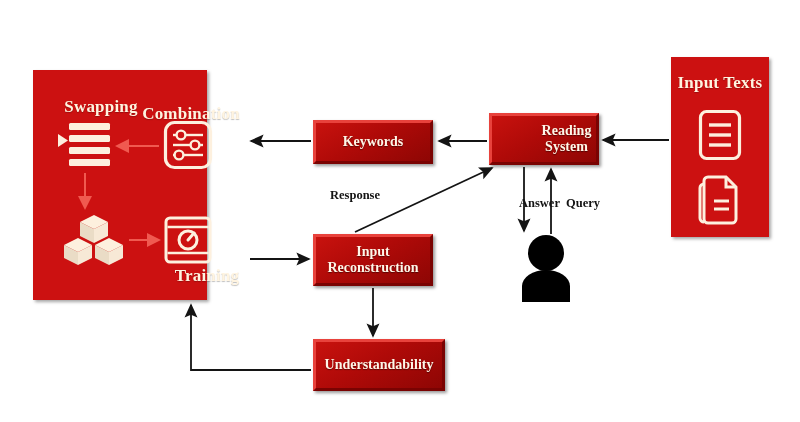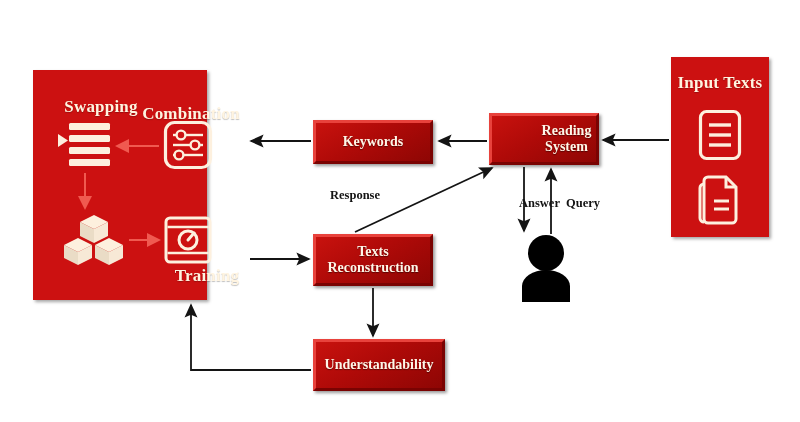--- a/index.html
+++ b/index.html
@@ -218,21 +218,21 @@
 
   <div class="pbox" id="box-keywords">
     <span>Keywords</span>
   </div>
 
   <div class="pbox" id="box-reading">
     <span>Reading System</span>
   </div>
 
   <div class="pbox" id="box-query-recon">
-    <span>Texts Reconstruction</span>
+    <span>Input Reconstruction</span>
   </div>
 
   <div class="pbox" id="box-understand">
     <span>Understandability</span>
   </div>
 
   <svg class="layer" id="arrows-black" viewBox="0 0 800 422">
     <defs>
       <marker id="bhead" markerWidth="8" markerHeight="8" refX="7" refY="4" orient="auto" markerUnits="strokeWidth">
         <path d="M0,0.4 L8,4 L0,7.6 L1.6,4 Z" fill="#141414"></path>

